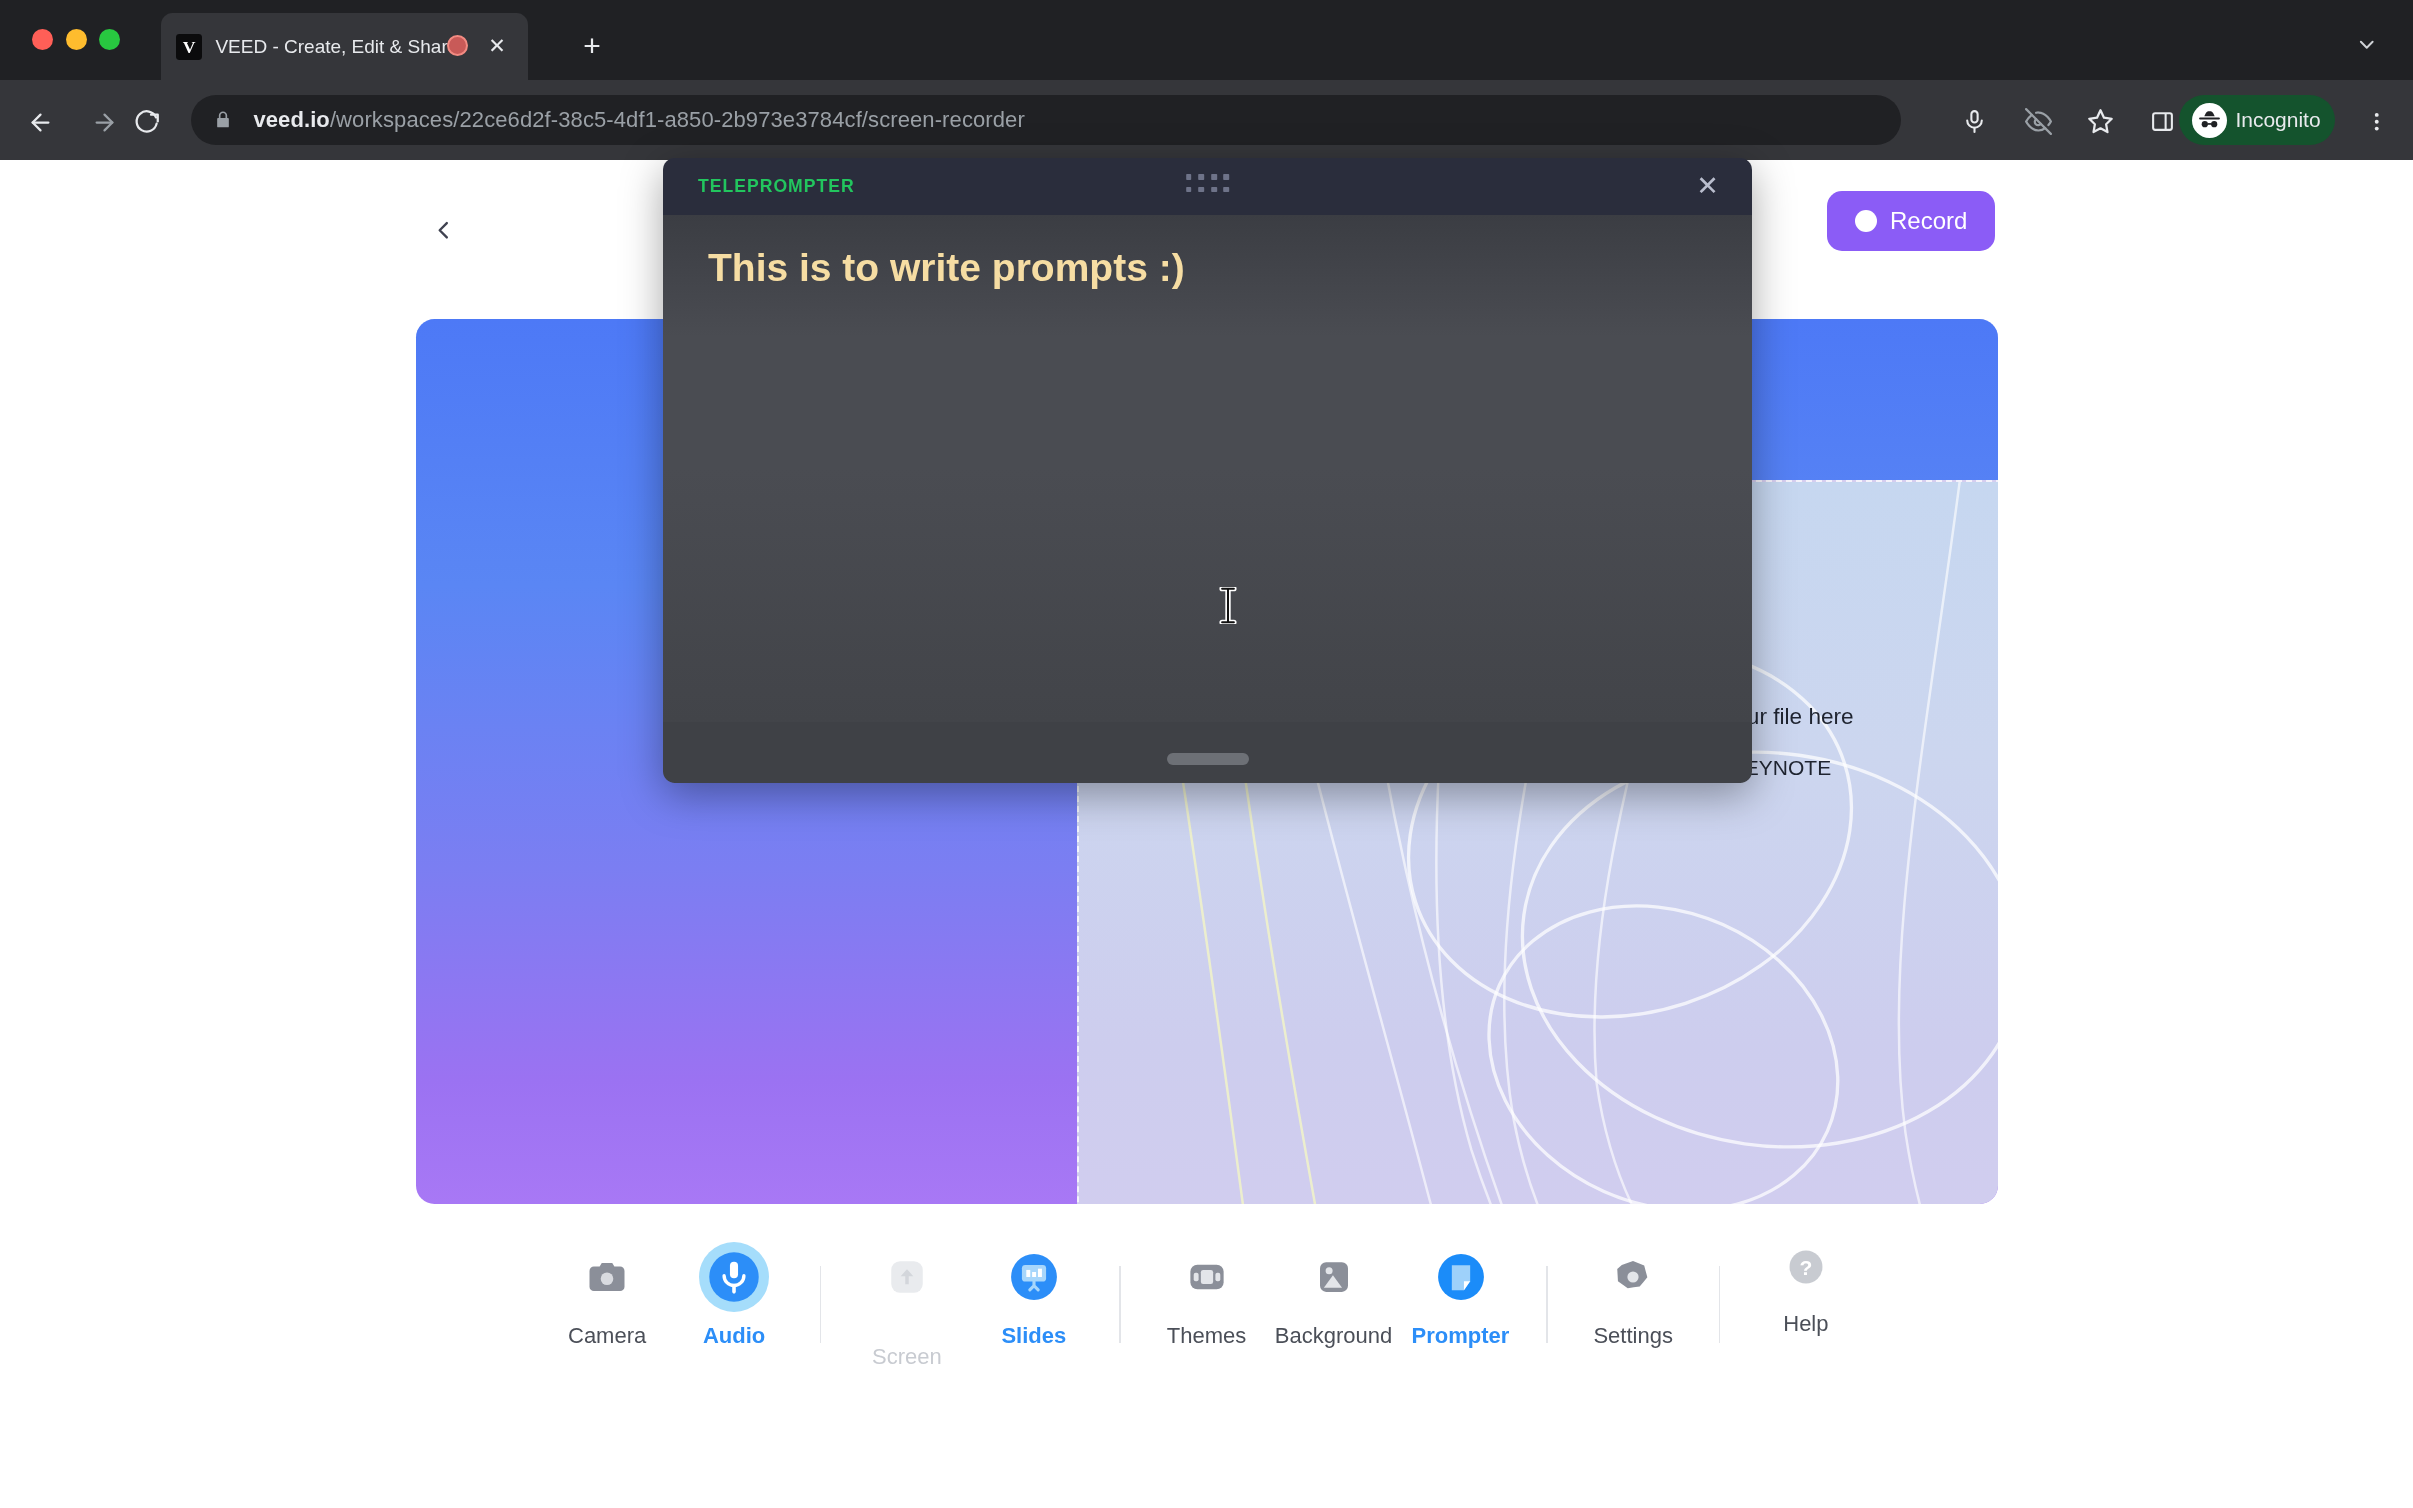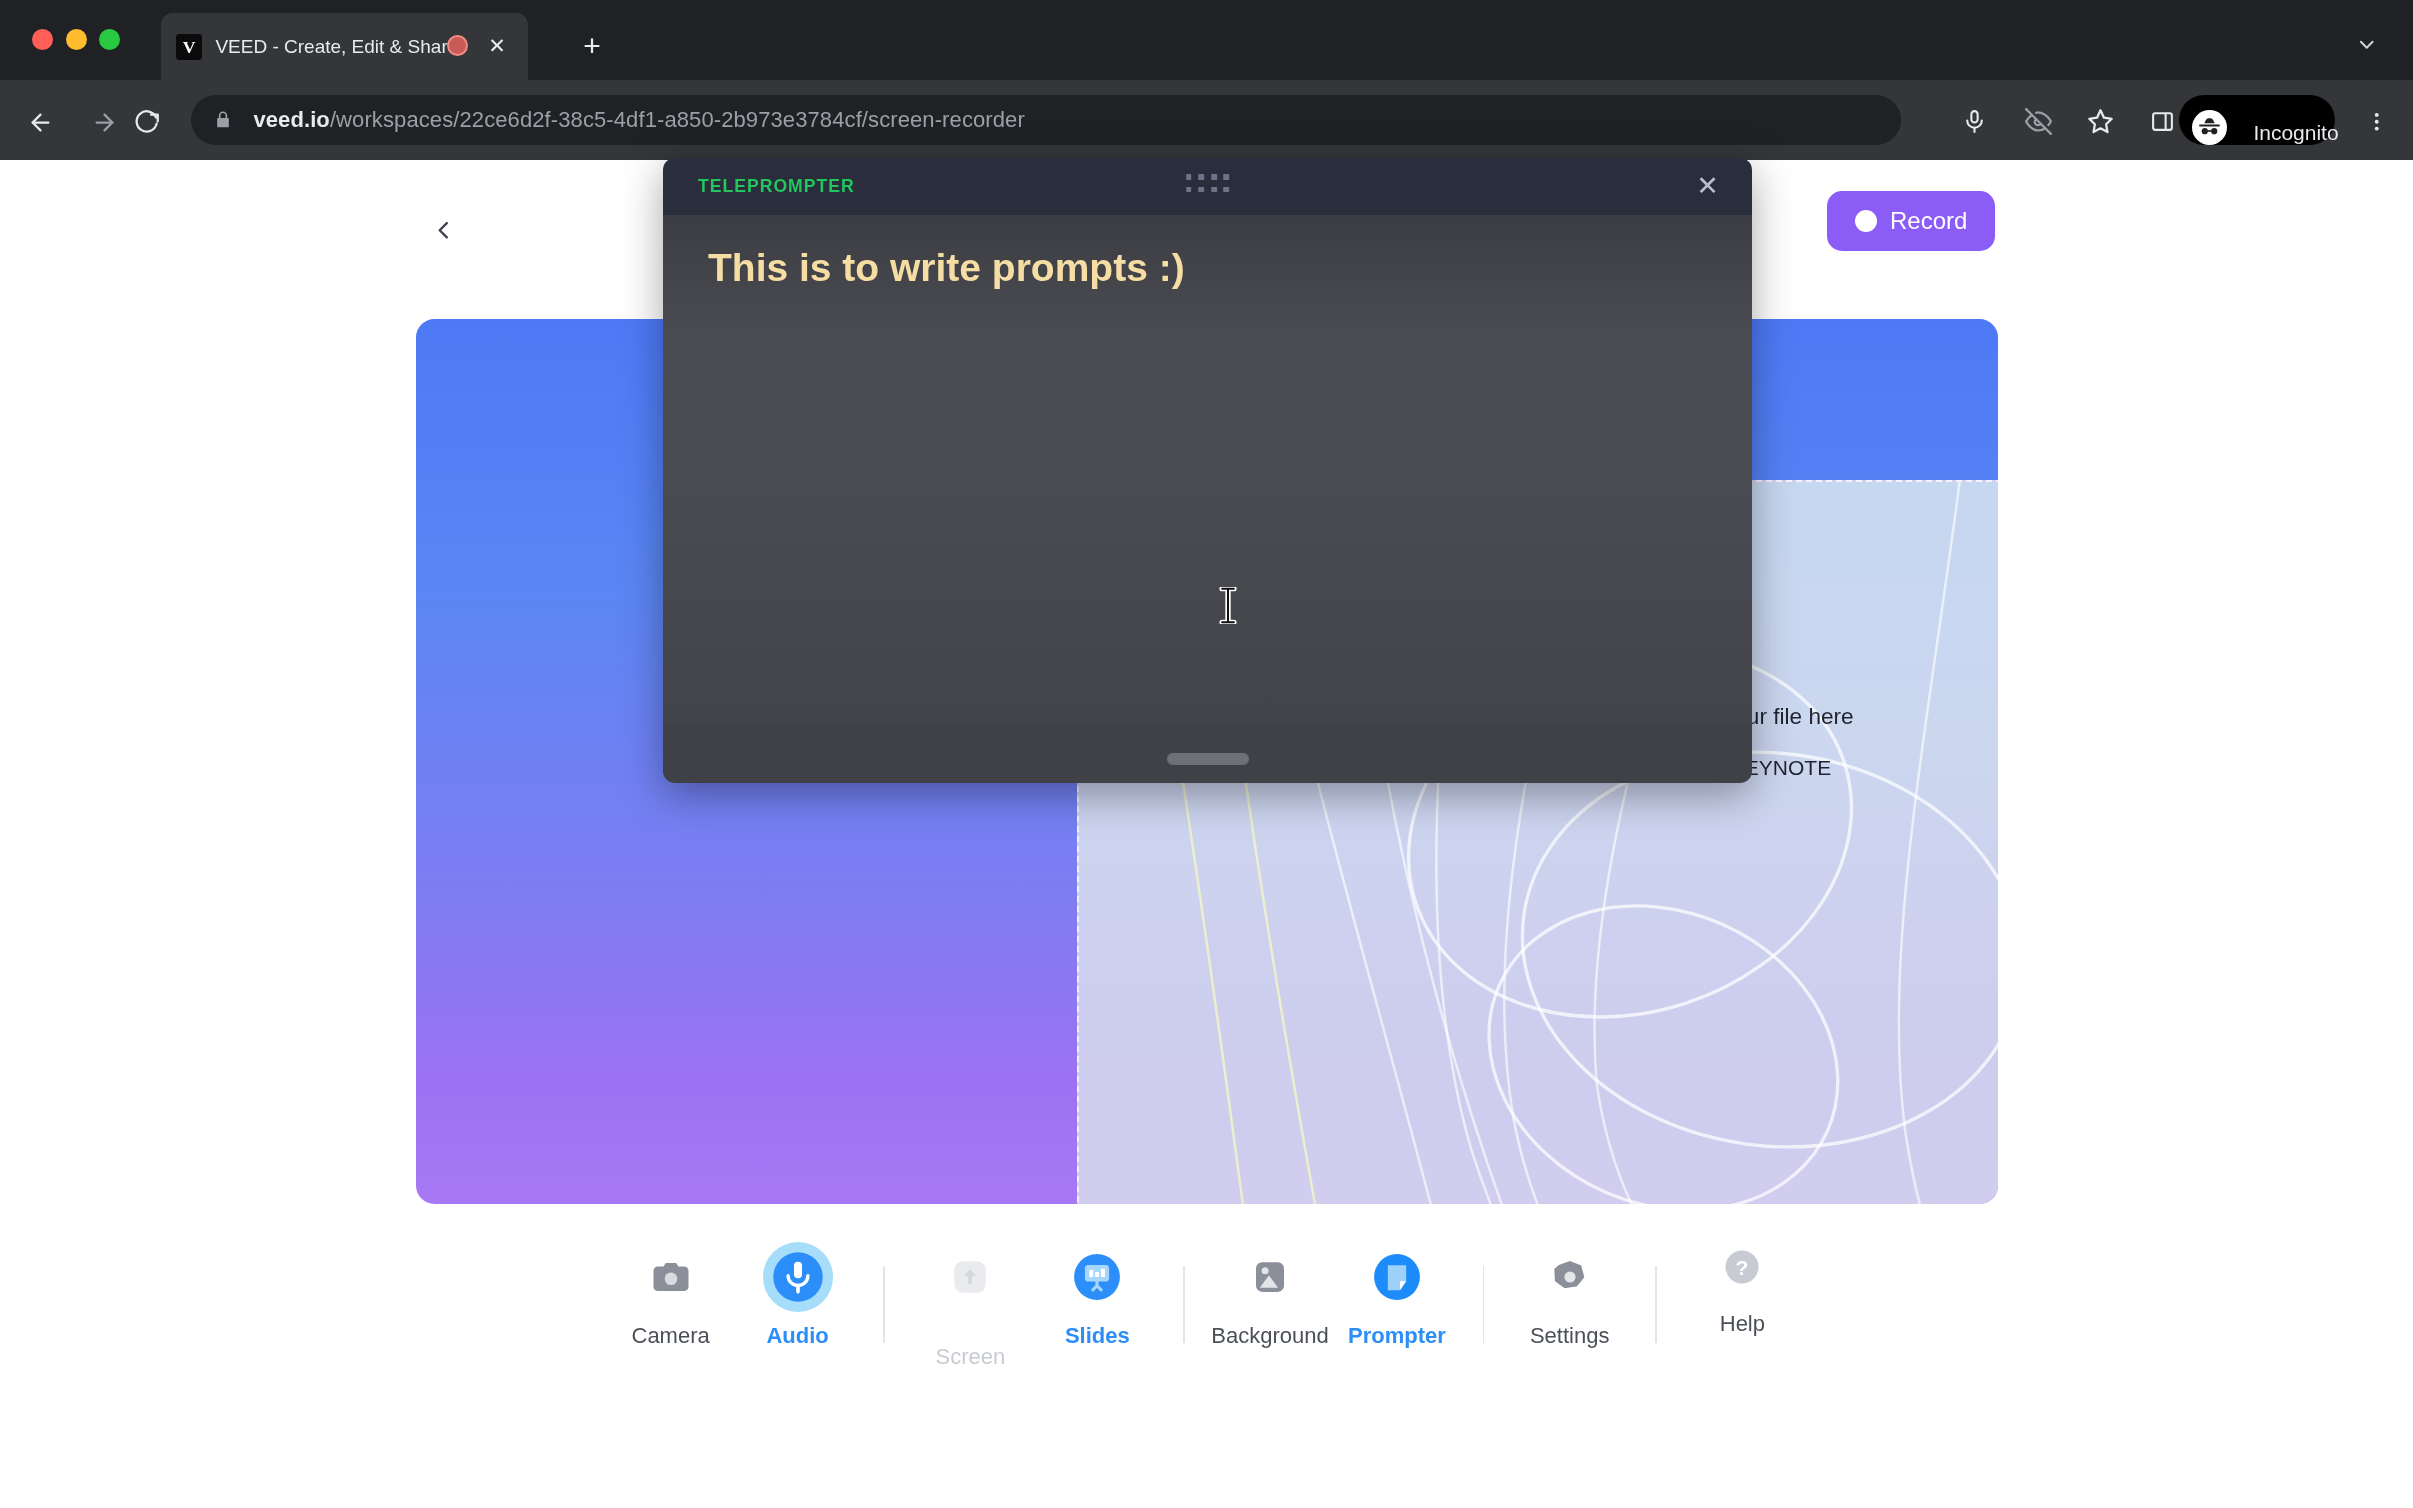--- a/index.html
+++ b/index.html
@@ -86,22 +86,22 @@
     position:absolute; top:18.4px; width:47px; height:47px; color:#e8eaed;
     display:flex; align-items:center; justify-content:center; cursor:pointer;
   }
   .tb-mic    { left:1951px; }
   .tb-eye    { left:2015px; }
   .tb-star   { left:2077px; }
   .tb-panel  { left:2139px; }
 
   .incognito-pill {
     position:absolute; left:2179px; top:15px; width:156px; height:50px;
-    background:#000000; border-radius:25px; display:flex; align-items:flex-end;
-    padding:0 13.4px; gap:26px; cursor:pointer;
+    background:#14532d; border-radius:25px; display:flex; align-items:center;
+    padding:0 13.4px; gap:8px; cursor:pointer;
   }
   .inc-avatar {
     width:35px; height:35px; border-radius:50%; background:#ffffff;
     display:flex; align-items:center; justify-content:center; flex:0 0 auto;
   }
   .inc-label { color:#e8eaed; font-size:21px; }
   .tb-menu {
     position:absolute; left:2357px; top:18.4px; width:40px; height:47px;
     color:#e8eaed; display:flex; align-items:center; justify-content:center;
     cursor:pointer;
@@ -448,20 +448,31 @@
             <rect x="11.1" y="9.6" width="1.9" height="2.4" fill="#ffffff"></rect>
             <rect x="13.9" y="8" width="1.9" height="4" fill="#ffffff"></rect>
             <path d="M12 14.2v2.1M10 18.2l2-2 2 2" stroke="#a7d6fb" stroke-width="1.5" fill="none" stroke-linecap="round"></path>
           </svg>
       </span>
       <span class="tool-label active">Slides</span>
     </div>
 
     <div class="tool-sep"></div>
 
+    <div class="tool">
+      <span class="tool-ico">
+        <svg width="42" height="42" viewBox="0 0 24 24">
+            <rect x="2.5" y="5" width="19" height="14" rx="4" fill="#8b8f99"></rect>
+            <rect x="8.5" y="8" width="7" height="8" rx="1.3" fill="#e3e5e9"></rect>
+            <rect x="4.4" y="9.6" width="2.8" height="4.8" rx="1.1" fill="#e3e5e9"></rect>
+            <rect x="16.8" y="9.6" width="2.8" height="4.8" rx="1.1" fill="#e3e5e9"></rect>
+          </svg>
+      </span>
+      <span class="tool-label">Themes</span>
+    </div>
 
     <div class="tool">
       <span class="tool-ico">
         <svg width="42" height="42" viewBox="0 0 24 24">
             <rect x="4" y="3.5" width="16" height="17" rx="3.5" fill="#8b8f99"></rect>
             <circle cx="9.2" cy="8.4" r="2" fill="#e3e5e9"></circle>
             <path d="M6.2 18.2l5.2-7.2 5.2 7.2z" fill="#e3e5e9"></path>
           </svg>
       </span>
       <span class="tool-label">Background</span>

